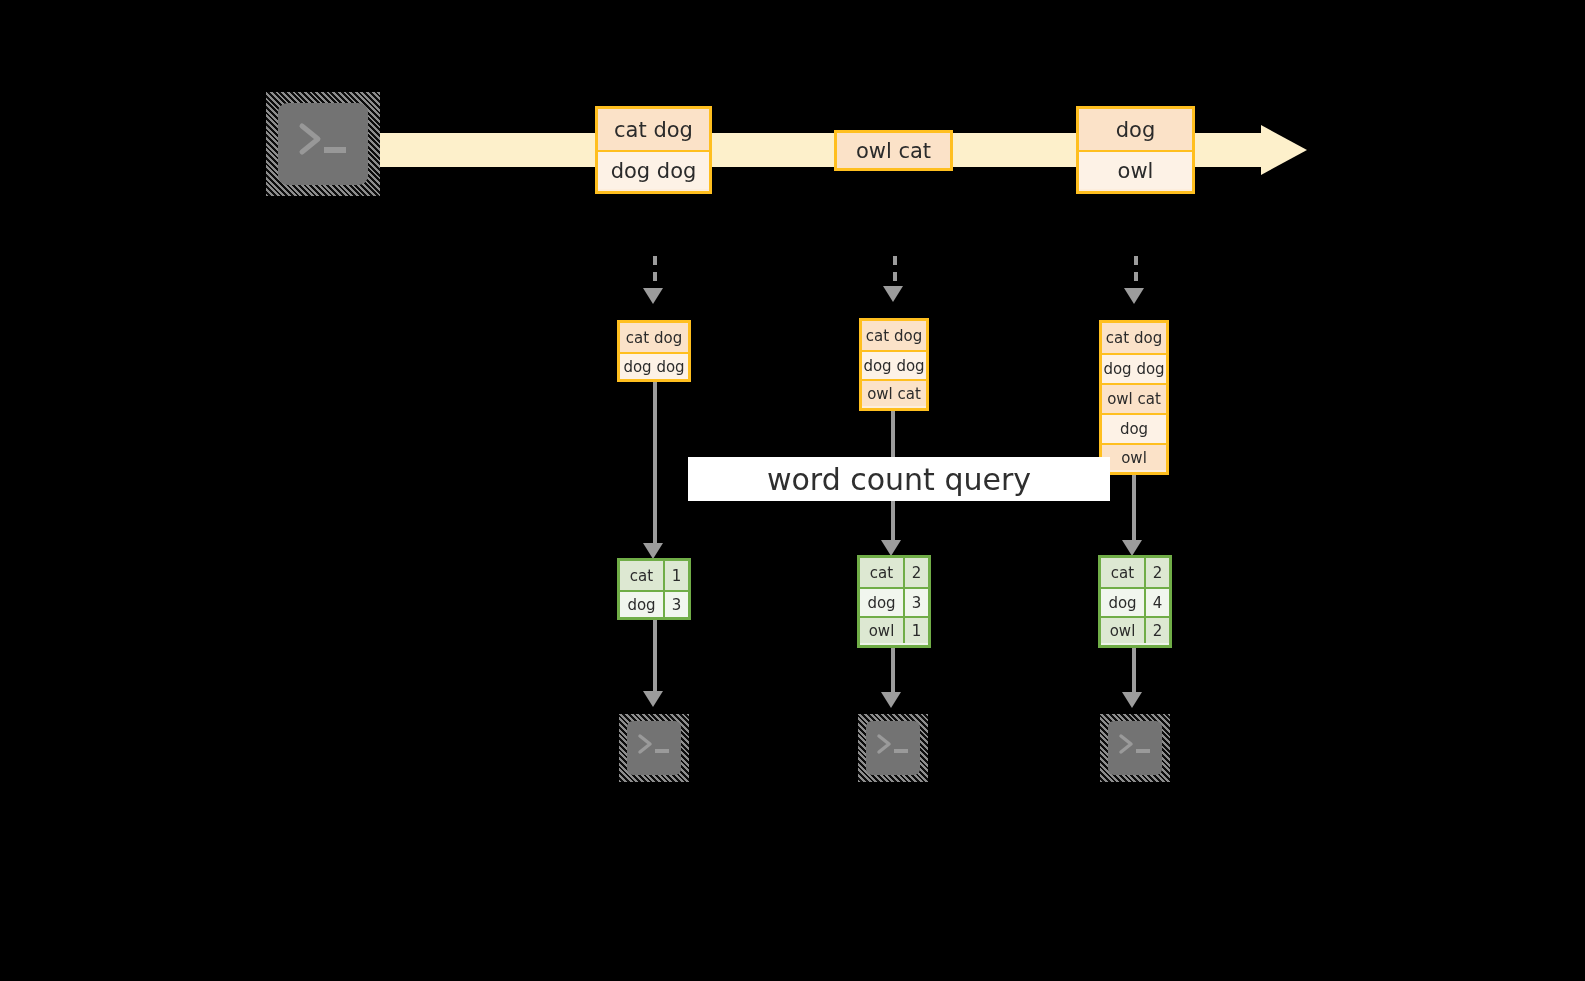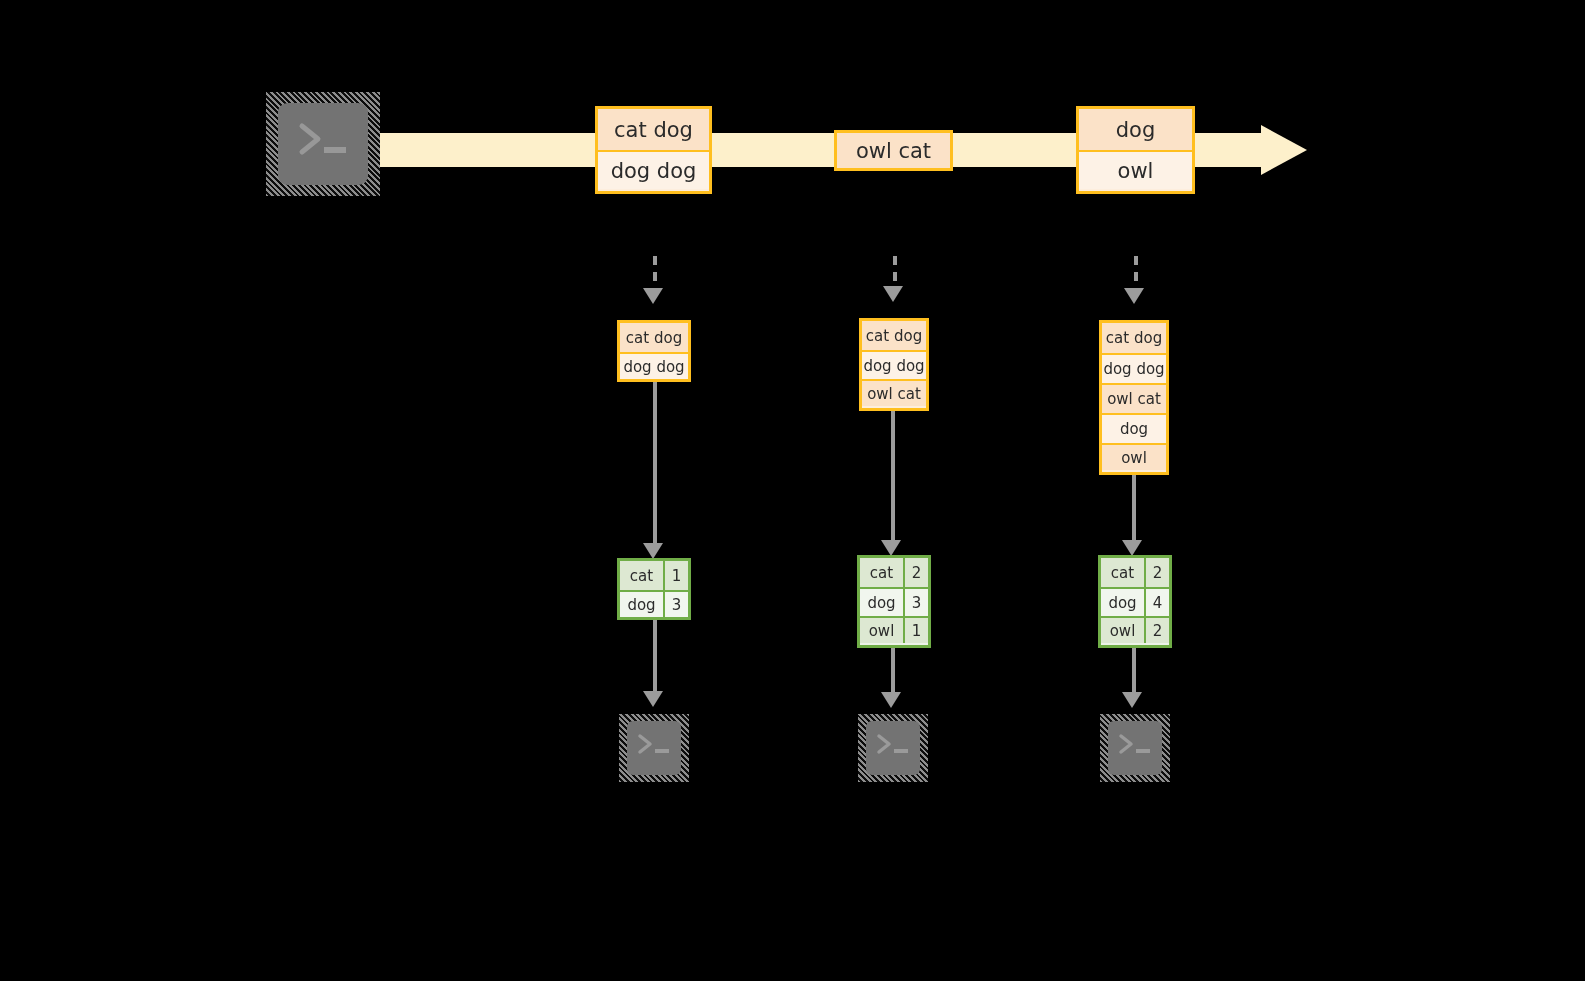--- a/index.html
+++ b/index.html
@@ -186,14 +186,15 @@
 
   <div class="term" style="left:1100px;top:714px;width:70px;height:68px;">
     <div class="hatch"></div>
     <div class="body" style="left:8px;top:7px;right:8px;bottom:7px;"></div>
     <svg width="70" height="68">
       <path d="M21 22 L31 30 L21 38" fill="none" stroke="#9a9a9a" stroke-width="3.5" stroke-linecap="round" stroke-linejoin="round"></path>
       <rect x="36" y="35" width="14" height="4" fill="#9a9a9a"></rect>
     </svg>
   </div>
 
+  <div class="qlabel" style="left:688px;top:457px;width:422px;height:44px;font-size:30px;">word count query</div>
 
 </div>
 
 </body></html>

